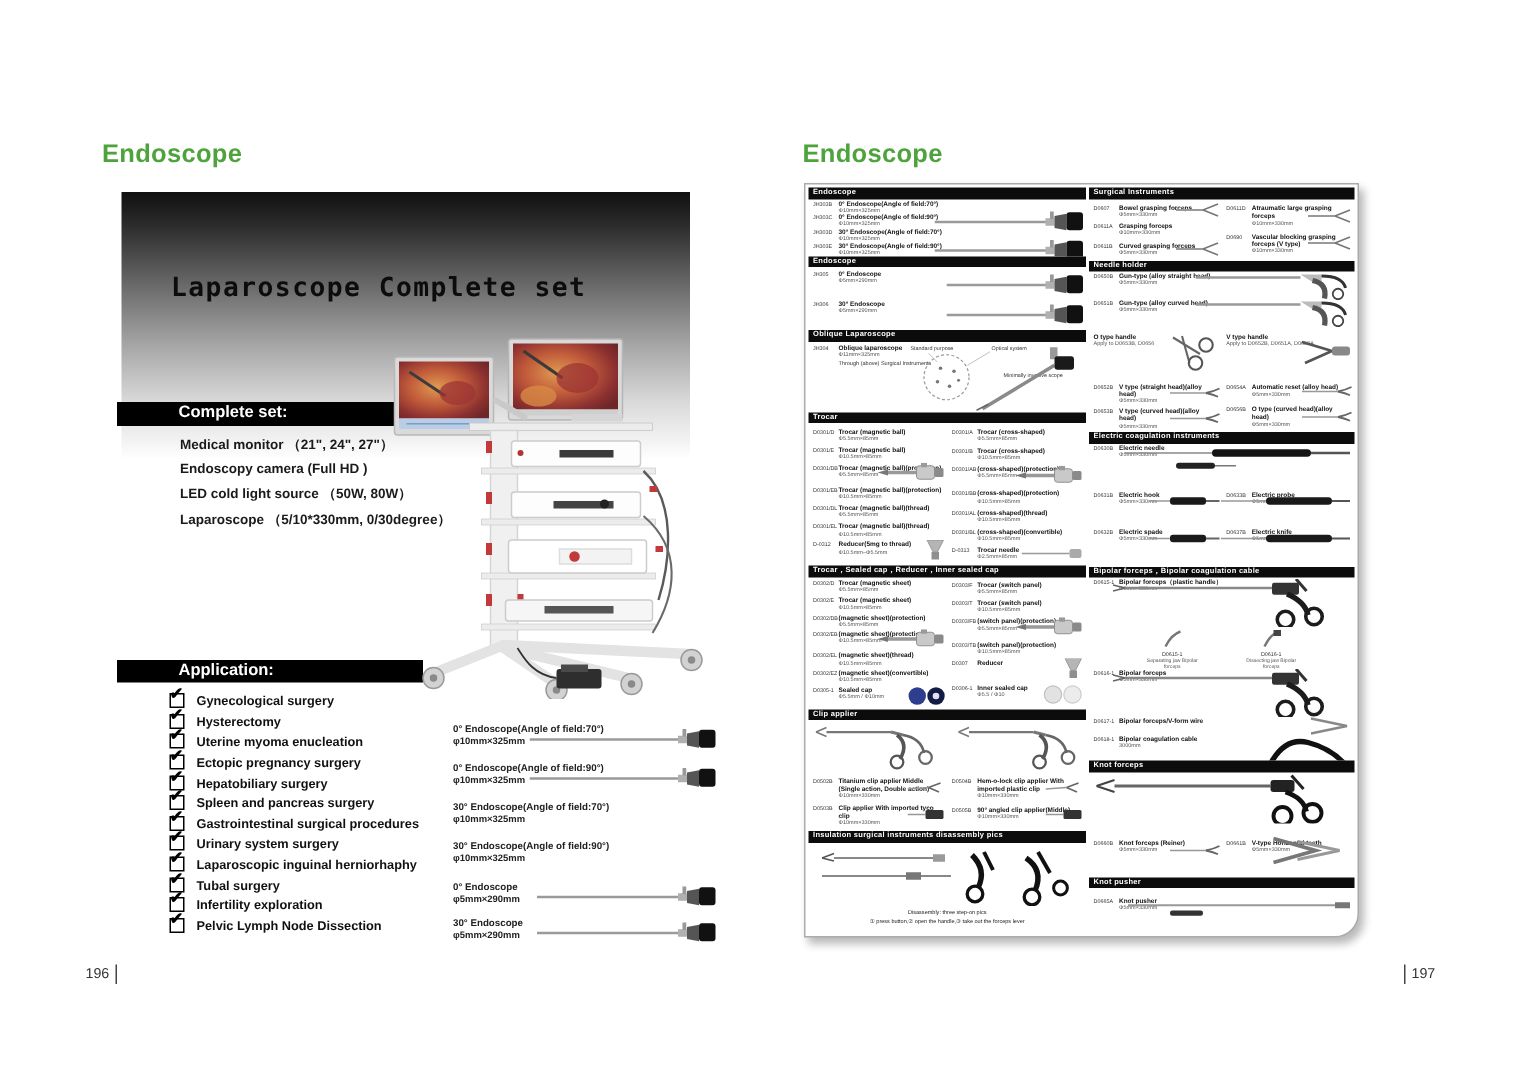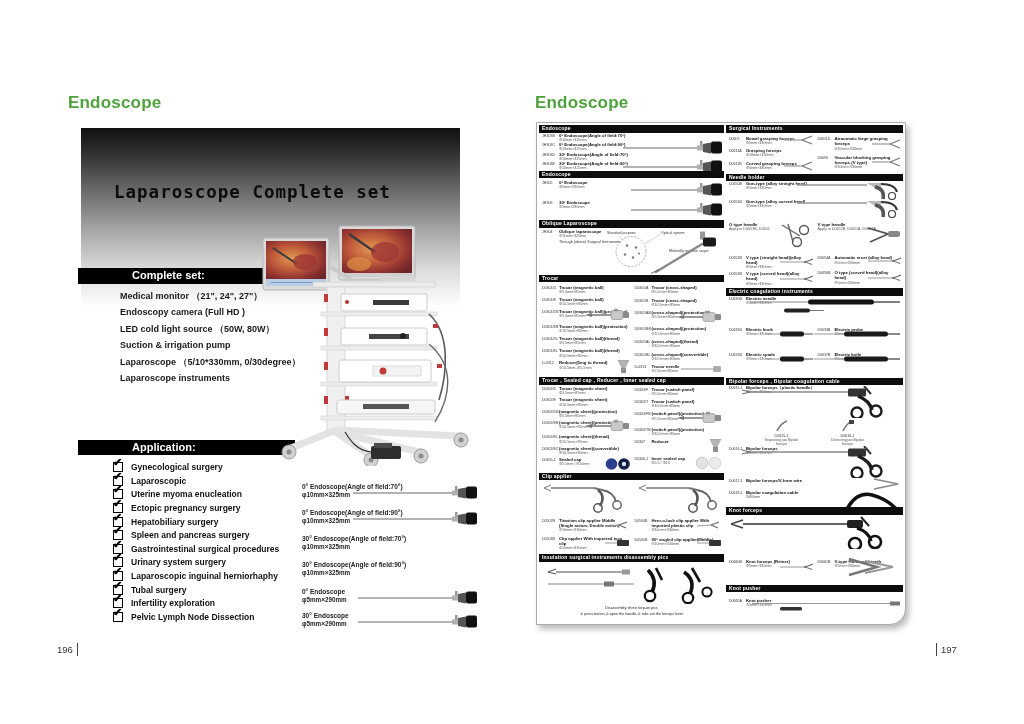--- a/index.html
+++ b/index.html
@@ -6,21 +6,21 @@
   body{width:1024px;height:724px;background:#ffffff;position:relative;overflow:hidden;
        font-family:"Liberation Sans", sans-serif;color:#111;}
   .abs{position:absolute;}
   .green-h{position:absolute;font-size:17px;font-weight:bold;color:#4fa33c;letter-spacing:.2px;}
   
   .banner{position:absolute;left:81px;top:128px;width:379px;height:186px;
           background:linear-gradient(180deg,#101010 0%,#2c2c2c 12%,#6b6b6b 34%,#a6a6a6 55%,#d9d9d9 75%,#ffffff 96%);}
   .banner-title{position:absolute;left:33px;top:54px;font-family:"DejaVu Sans Mono", monospace;
           font-size:17.5px;font-weight:bold;color:#0c0c0c;letter-spacing:1px;white-space:nowrap;}
   .bar{position:absolute;left:78px;width:163px;height:15.5px;background:#000;color:#fff;
-       font-weight:bold;font-size:11px;line-height:15.5px;padding-left:54px;box-sizing:content-box;white-space:nowrap;}
+       font-weight:bold;font-size:11px;line-height:15.5px;padding-left:41px;box-sizing:content-box;white-space:nowrap;}
   .bar1{top:268px;} .bar2{top:439.5px;}
   #complete-list{position:absolute;left:120px;top:290px;width:210px;}
   #complete-list .ls-item{height:16.6px;font-size:9px;font-weight:bold;color:#1a1a1a;white-space:nowrap;}
   #application-list{position:absolute;left:113px;top:460.5px;width:230px;}
   #application-list .ap-item{height:13.6px;display:flex;align-items:center;font-size:8.5px;font-weight:bold;color:#111;white-space:nowrap;}
   .chk{position:relative;width:8px;height:8px;border:1.3px solid #000;margin-right:8px;flex:none;}
   .chk span{position:absolute;left:-1px;top:-7px;font-size:11px;font-weight:bold;color:#000;}
   #scope-specs{position:absolute;left:302px;top:481px;width:172px;height:150px;}
   .spec{position:absolute;left:0;width:172px;}
   .spec .l1{font-size:6.5px;font-weight:bold;color:#222;white-space:nowrap;}
@@ -148,38 +148,36 @@
         <rect x="118" y="222" width="30" height="13" rx="2" fill="#2e2e2e"></rect>
         <rect x="121" y="219" width="18" height="5" fill="#4a4a4a"></rect>
       </svg>
     </div>
 
     <div class="bar bar1">Complete set:</div>
     <div id="complete-list">
         <div class="ls-item">Medical monitor （21", 24", 27"）</div>
         <div class="ls-item">Endoscopy camera (Full HD )</div>
         <div class="ls-item">LED cold light source （50W, 80W）</div>
-        <div class="ls-item">Suction &amp; irrigation pump</div>
         <div class="ls-item">Laparoscope （5/10*330mm, 0/30degree）</div>
-        <div class="ls-item">Laparoscope instruments</div>
       </div>
 
     <div class="bar bar2">Application:</div>
     <div id="application-list">
         <div class="ap-item">
           <span class="chk">
             <span>✔</span>
           </span>
           <span>Gynecological surgery</span>
         </div>
         <div class="ap-item">
           <span class="chk">
             <span>✔</span>
           </span>
-          <span>Laparoscopic</span>
+          <span>Hysterectomy</span>
         </div>
         <div class="ap-item">
           <span class="chk">
             <span>✔</span>
           </span>
           <span>Uterine myoma enucleation</span>
         </div>
         <div class="ap-item">
           <span class="chk">
             <span>✔</span>

